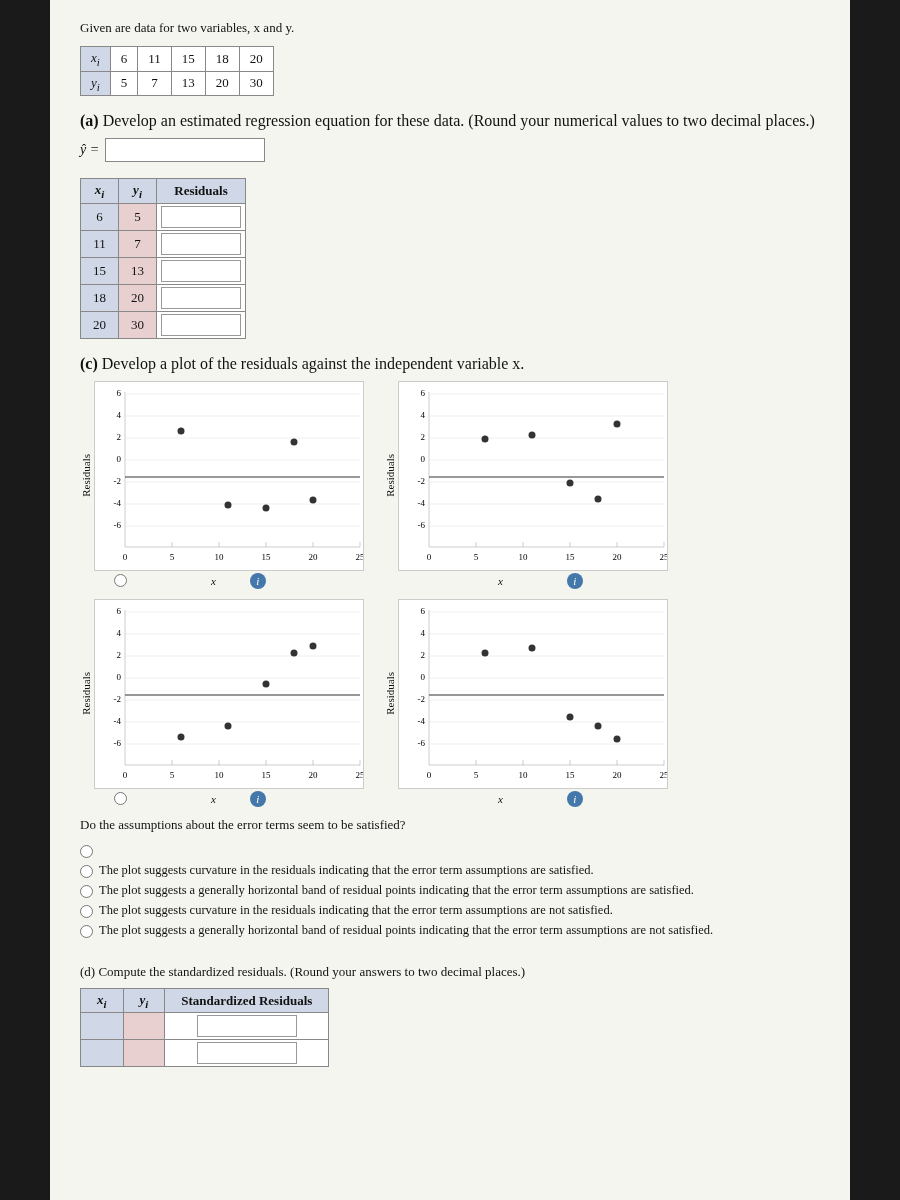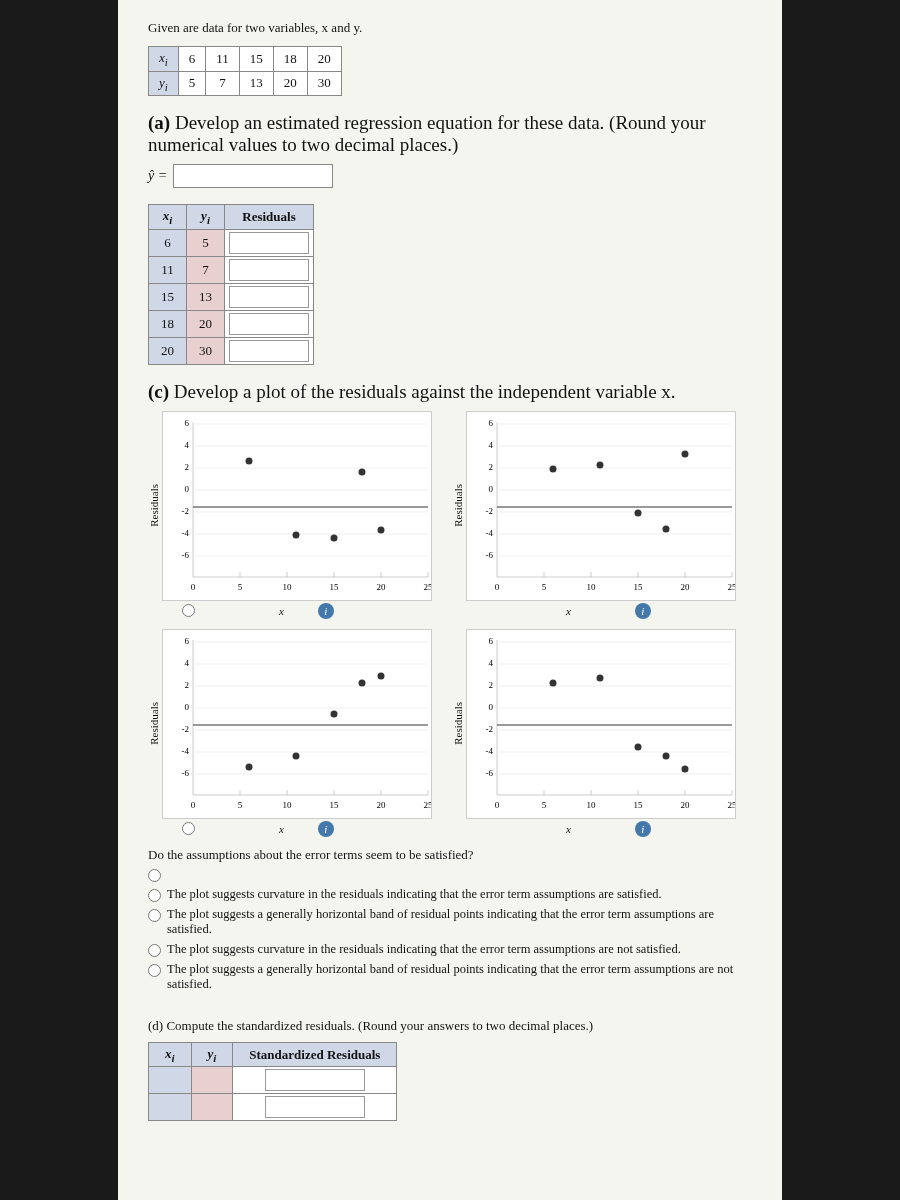--- a/index.html
+++ b/index.html
@@ -7,21 +7,21 @@
       background: #1a1a1a;
       display: flex;
       justify-content: center;
       align-items: flex-start;
       min-height: 1200px;
       font-family: 'Times New Roman', serif;
       font-size: 13px;
     }
     .page {
       background: #f5f5f0;
-      width: 664px;
+      width: 800px;
       min-height: 1200px;
       padding: 20px 30px 20px 30px;
       color: #111;
     }
     .intro-text {
       font-size: 13px;
       margin-bottom: 10px;
     }
     
     .data-table {
@@ -34,21 +34,21 @@
       text-align: center;
       font-size: 13px;
       background: #fff;
     }
     .data-table td.header-cell {
       background: #d0d8e8;
       font-style: italic;
     }
     
     .section-label {
-      font-size: 19px;
+      font-size: 16px;
       margin-bottom: 8px;
     }
     .section-label span.letter {
       font-weight: bold;
     }
     
     .eq-row {
       display: flex;
       align-items: center;
       margin-bottom: 16px;
@@ -119,21 +119,21 @@
     }
     .radio-option input[type="radio"] {
       margin-top: 2px;
       flex-shrink: 0;
     }
     .assumptions-section {
       margin: 8px 0 14px 0;
     }
     .assumptions-label {
       font-size: 13px;
-      margin-bottom: 4px;
+      margin-bottom: 10px;
     }
     
     .std-table {
       border-collapse: collapse;
     }
     .std-table th, .std-table td {
       border: 1px solid #888;
       padding: 3px 16px;
       text-align: center;
       font-size: 13px;

